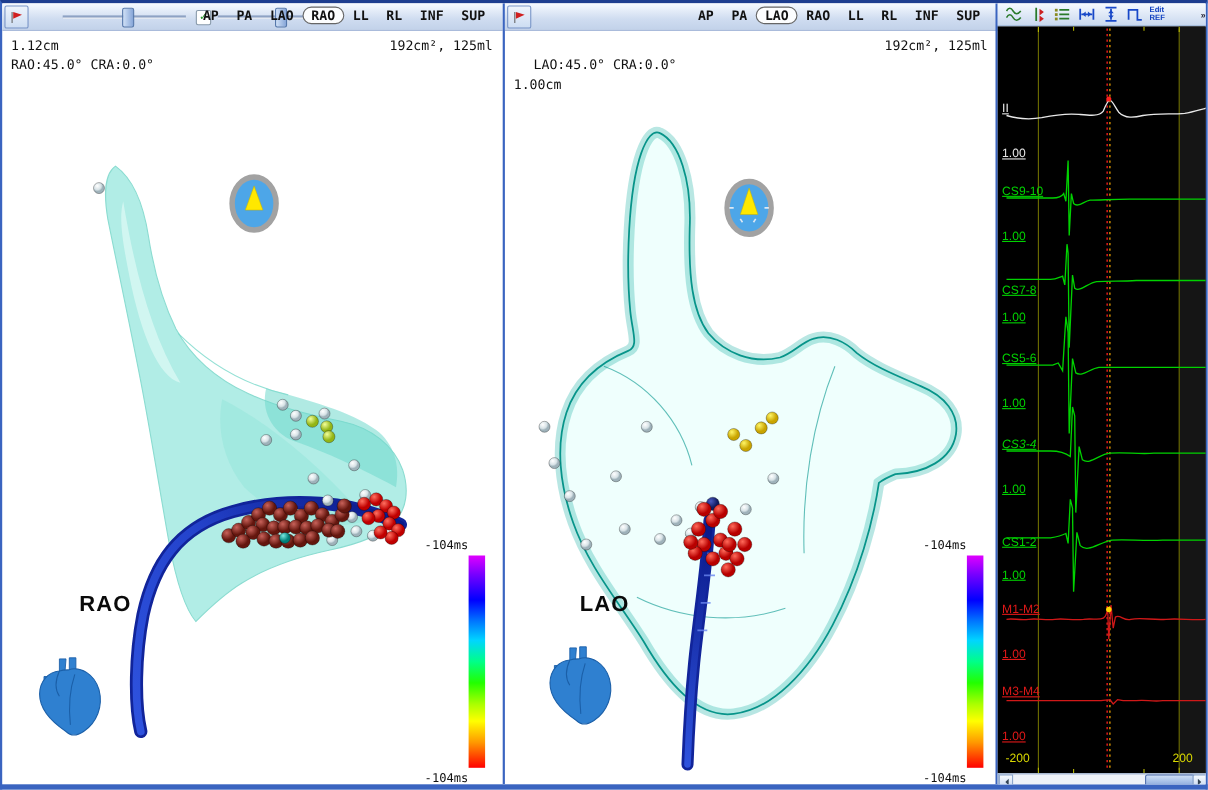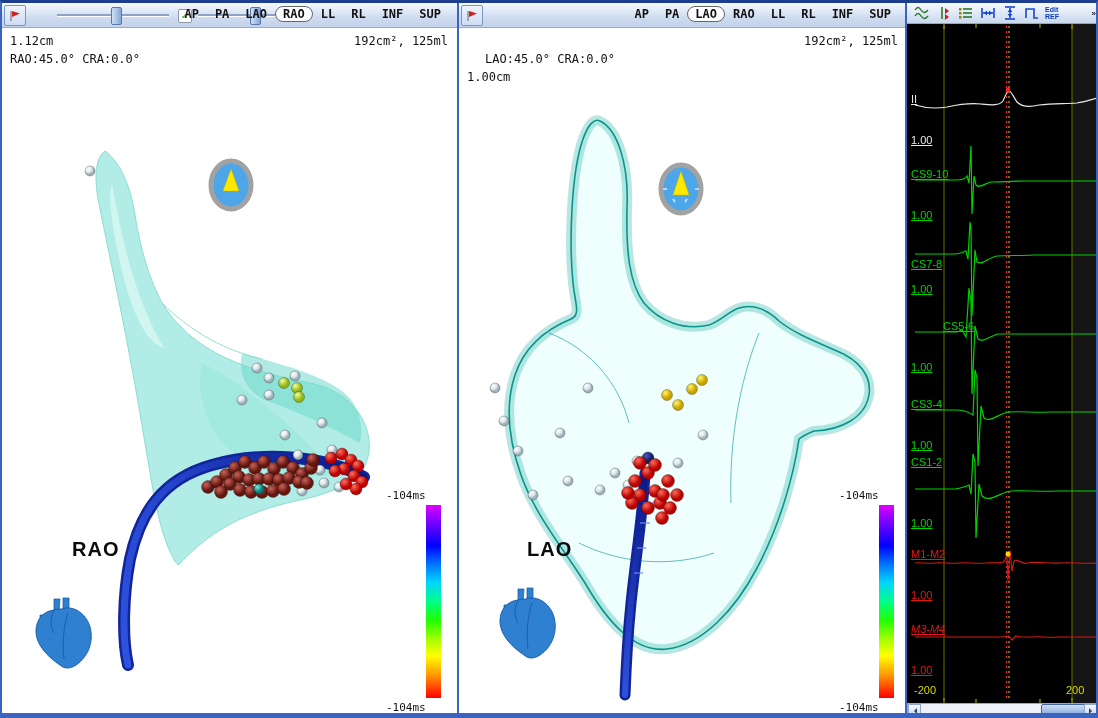--- a/index.html
+++ b/index.html
@@ -424,29 +424,29 @@
     <circle cx="101" cy="530" r="2.5" fill="#ffd400"></circle>
   </svg>
 
   <div id="ecg-labels">
       <div class="lead-label" style="left: 909px; top: 90px; color: rgb(232, 232, 232);">II</div>
       <div class="lead-gain" style="left: 909px; top: 102px; color: rgb(232, 232, 232);">1.00</div>
       <div class="lead-label" style="left: 909px; top: 165px; color: rgb(0, 210, 0);">CS9-10</div>
       <div class="lead-gain" style="left: 909px; top: 177px; color: rgb(0, 210, 0);">1.00</div>
       <div class="lead-label" style="left: 909px; top: 239px; color: rgb(0, 210, 0); margin-top: 16px;">CS7-8</div>
       <div class="lead-gain" style="left: 909px; top: 251px; color: rgb(0, 210, 0);">1.00</div>
-      <div class="lead-label" style="left: 941px; top: 317px; color: rgb(0, 210, 0);">CS5-6</div>
+      <div class="lead-label" style="left: 909px; top: 317px; color: rgb(0, 210, 0);">CS5-6</div>
       <div class="lead-gain" style="left: 909px; top: 329px; color: rgb(0, 210, 0);">1.00</div>
-      <div class="lead-label" style="left: 909px; top: 395px; color: rgb(0, 210, 0);">CS3-4</div>
+      <div class="lead-label" style="left: 909px; top: 395px; color: rgb(0, 210, 0); font-style: italic;">CS3-4</div>
       <div class="lead-gain" style="left: 909px; top: 407px; color: rgb(0, 210, 0);">1.00</div>
-      <div class="lead-label" style="left: 909px; top: 453px; color: rgb(0, 210, 0); text-align: right;">CS1-2</div>
+      <div class="lead-label" style="left: 909px; top: 484px; color: rgb(0, 210, 0); text-align: right;">CS1-2</div>
       <div class="lead-gain" style="left: 909px; top: 485px; color: rgb(0, 210, 0);">1.00</div>
       <div class="lead-label" style="left: 909px; top: 545px; color: rgb(224, 24, 24);">M1-M2</div>
       <div class="lead-gain" style="left: 909px; top: 557px; color: rgb(224, 24, 24);">1.00</div>
-      <div class="lead-label" style="left: 909px; top: 620px; color: rgb(224, 24, 24); font-style: italic;">M3-M4</div>
+      <div class="lead-label" style="left: 909px; top: 620px; color: rgb(224, 24, 24);">M3-M4</div>
       <div class="lead-gain" style="left: 909px; top: 632px; color: rgb(224, 24, 24);">1.00</div>
     </div>
 
   <div class="time-label" style="left:912px;top:681px;">-200</div>
   <div class="time-label" style="left:1064px;top:681px;">200</div>
 
   <div class="hscroll">
     <div class="scroll-btn left" style="left:0;"></div>
     <div class="scroll-thumb" style="left:133px;width:43px;"></div>
     <div class="scroll-btn right" style="right:0;"></div>

